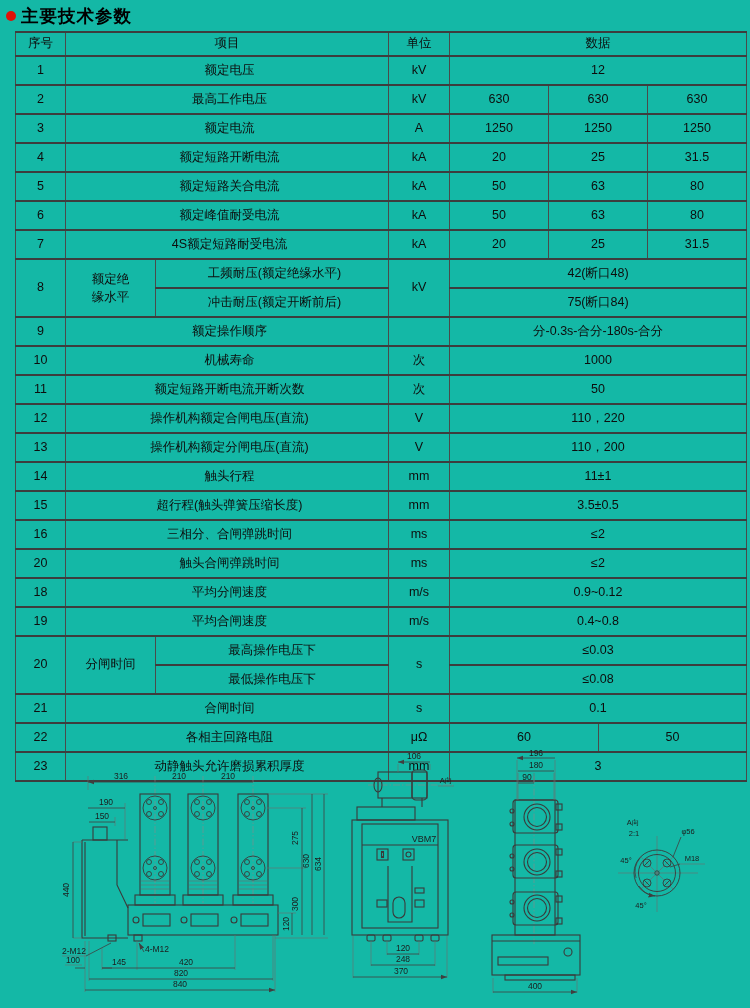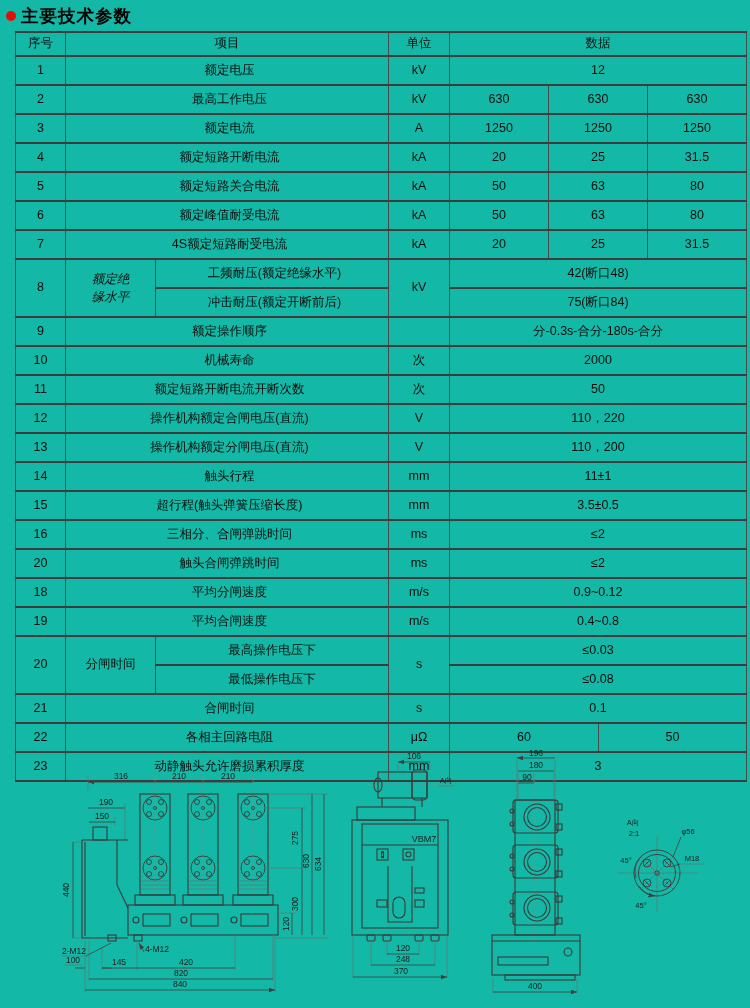--- a/index.html
+++ b/index.html
@@ -8,21 +8,21 @@
   .sec{position:absolute;left:6px;display:flex;align-items:center;gap:5px;
        font-weight:700;font-size:17.5px;color:#000;letter-spacing:1px;}
   .dot{width:10px;height:10px;border-radius:50%;background:#e01008;flex:0 0 auto;}
   
   #ptable{position:absolute;left:15px;top:31px;width:731px;border-collapse:collapse;
           table-layout:fixed;font-size:12.5px;color:#0d0d0d;border-radius:16px;}
   #ptable td{border:1px solid #4a4a4a;border-top:2px solid #3d3d3d;border-bottom:2px solid #3d3d3d;
              height:27px;padding:0 3px;text-align:center;overflow:hidden;line-height:1.25;}
   #ptable tr.hd td{height:22px;}
   #ptable td.tl2{text-align:center;padding-left:8px;}
-  .w3{display:inline-block;width:42px;line-height:1.45;text-align:center;font-style:italic;}
+  .w3{display:inline-block;width:42px;line-height:1.45;text-align:center;}
   
   .dw{position:absolute;}
   svg text{font-size:8.5px;fill:#1c1c1c;text-anchor:middle;
            font-family:"Liberation Sans","DejaVu Sans",sans-serif;}
   .ol{fill:none;stroke:#3a3a3a;stroke-width:1.1;}
   .tn{fill:none;stroke:#6b6b6b;stroke-width:0.6;}
   .cl{fill:none;stroke:#8a8a8a;stroke-width:0.6;stroke-dasharray:7 2 1.5 2;}
   .dm{fill:none;stroke:#3f3f3f;stroke-width:0.8;marker-start:url(#arw);marker-end:url(#arw);}
   .le{fill:none;stroke:#3f3f3f;stroke-width:0.8;marker-end:url(#arw);}
 </style>
@@ -140,21 +140,21 @@
     <tr>
       <td>9</td>
       <td colspan="2" class="tl2">额定操作顺序</td>
       <td></td>
       <td colspan="6">分-0.3s-合分-180s-合分</td>
     </tr>
     <tr>
       <td>10</td>
       <td colspan="2" class="tl2">机械寿命</td>
       <td>次</td>
-      <td colspan="6">2000</td>
+      <td colspan="6">1000</td>
     </tr>
     <tr>
       <td>11</td>
       <td colspan="2" class="tl2">额定短路开断电流开断次数</td>
       <td>次</td>
       <td colspan="6">50</td>
     </tr>
     <tr>
       <td>12</td>
       <td colspan="2" class="tl2">操作机构额定合闸电压(直流)</td>

